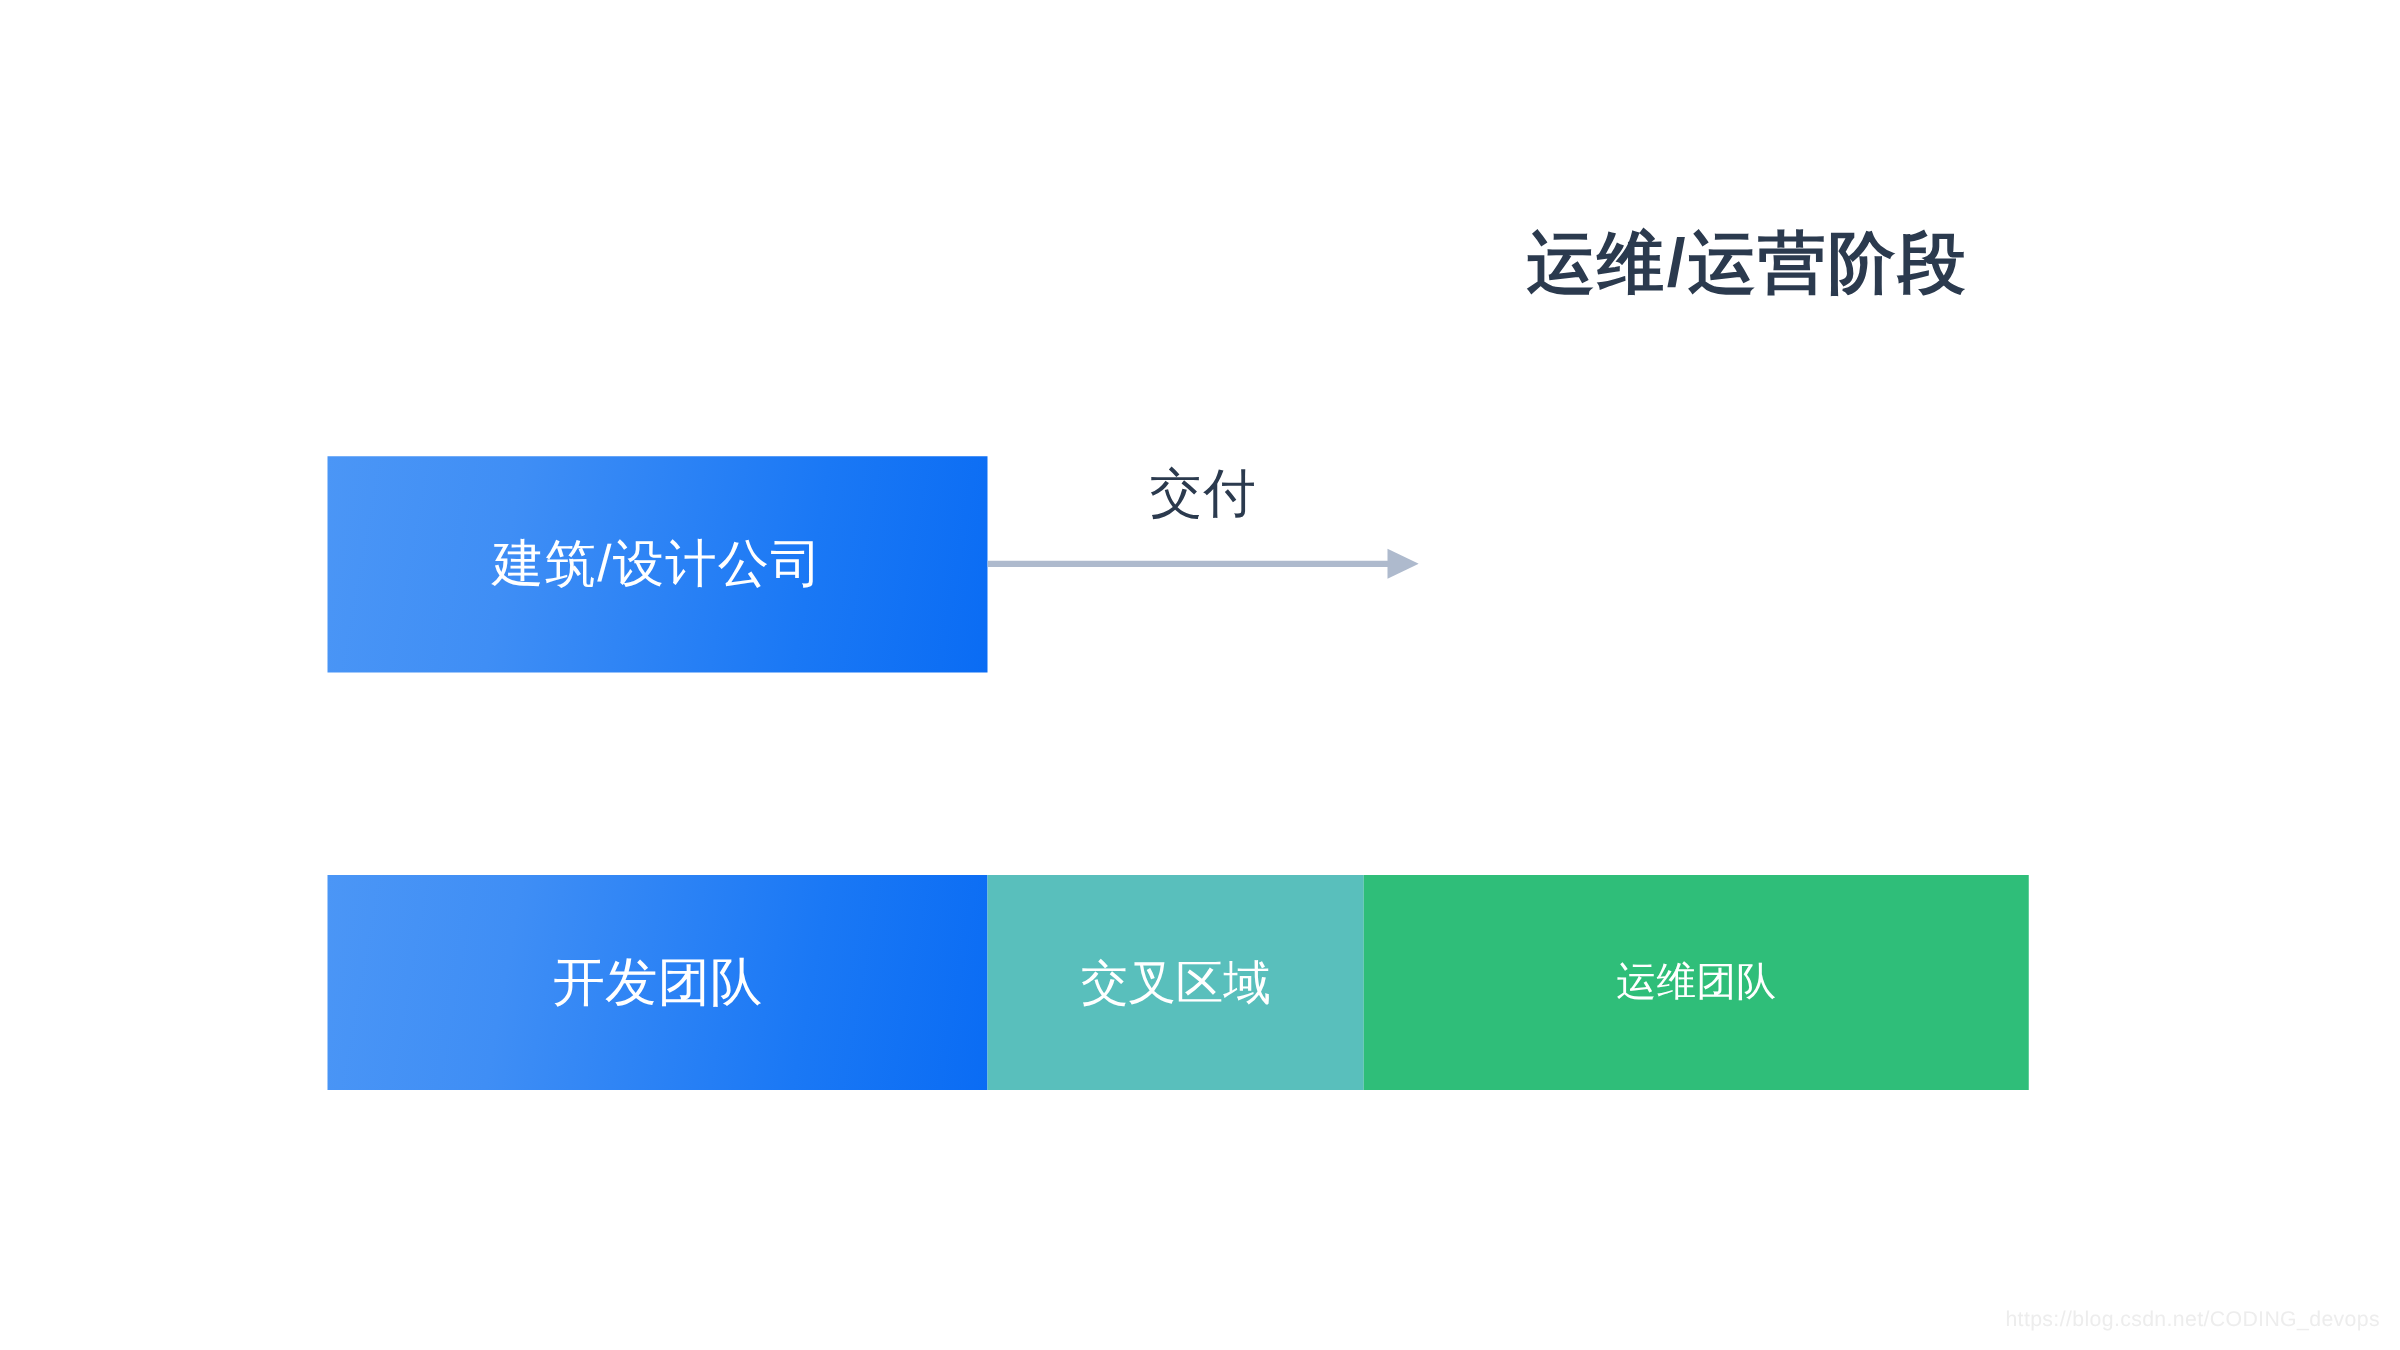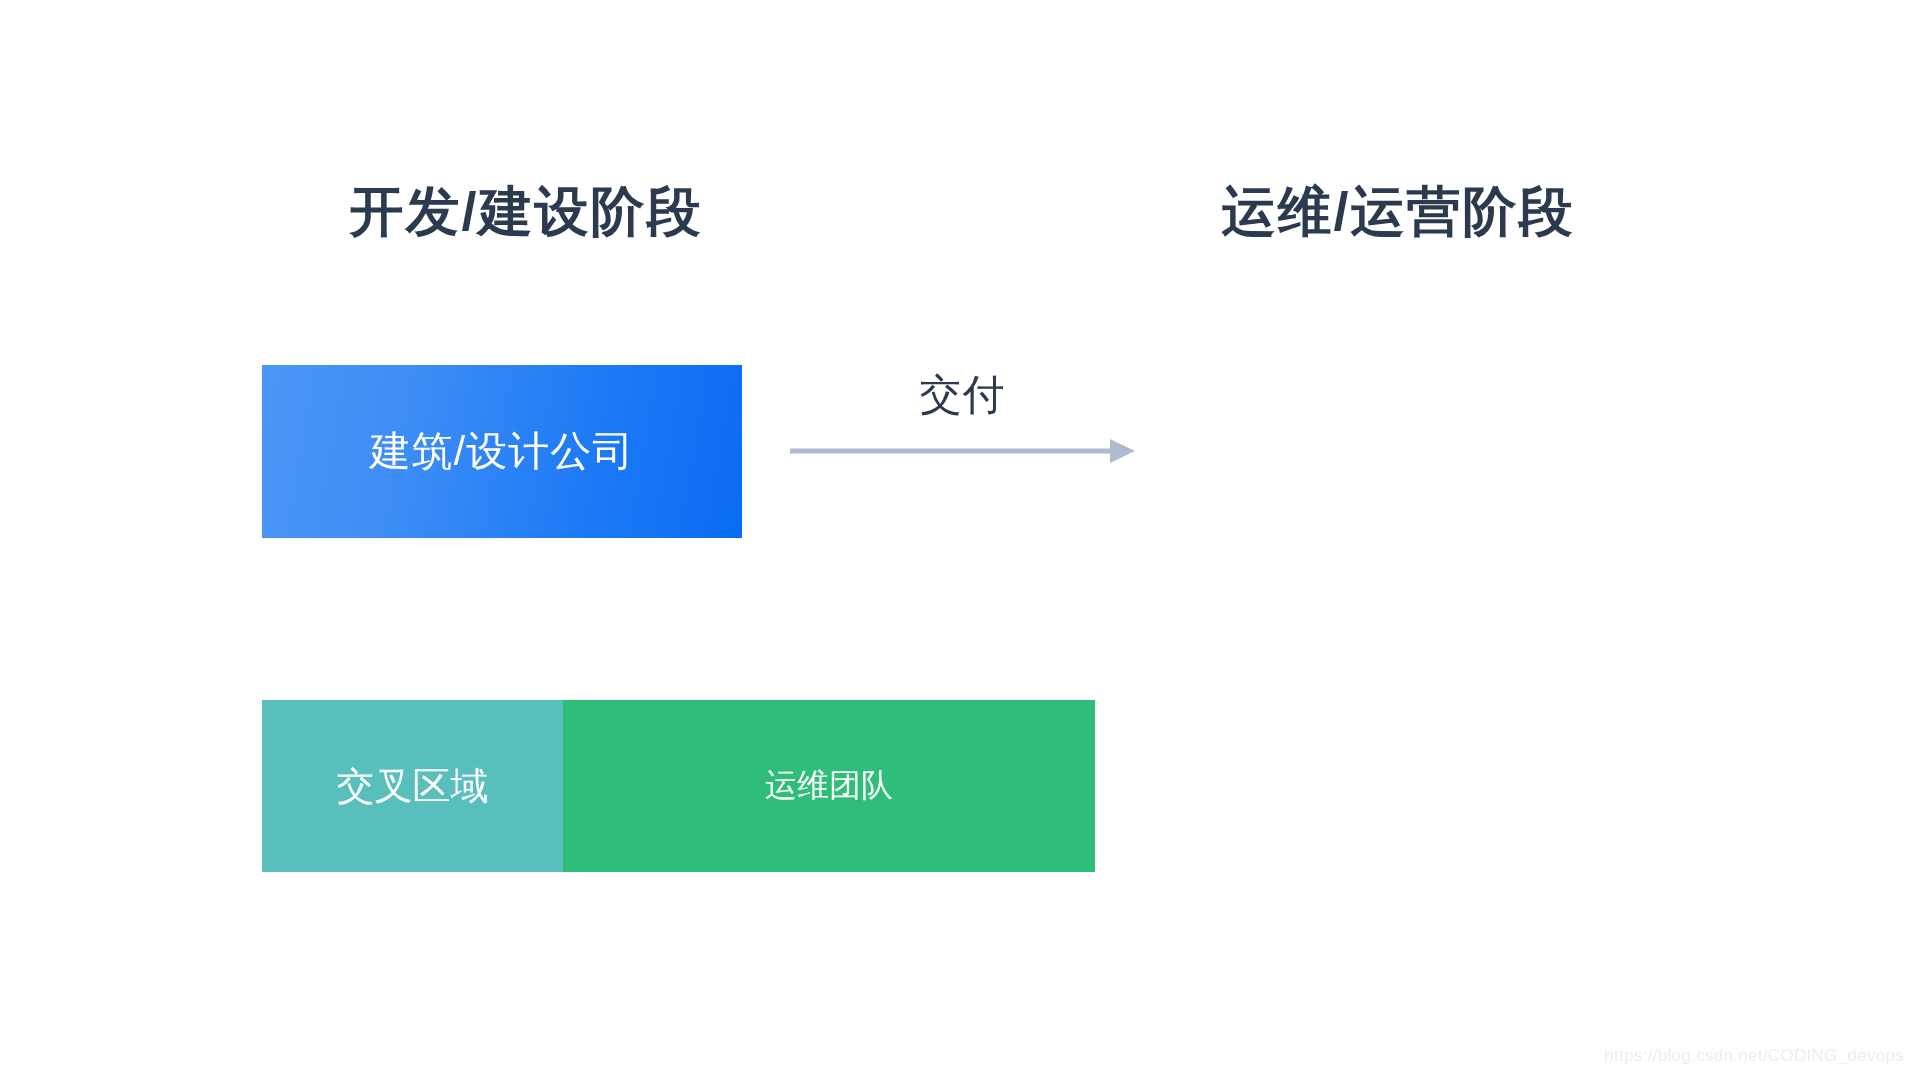--- a/index.html
+++ b/index.html
@@ -49,21 +49,21 @@
     justify-content: center;
     color: #ffffff;
     font-size: 41px;
     font-weight: 400;
     letter-spacing: 1px;
     white-space: nowrap;
   }
 
   #box-design {
     left: 262px;
-    width: 480px;
+    width: 528px;
     background: linear-gradient(100deg, #4b96f6 0%, #3f8ef5 28%, #1a78f5 72%, #0a6cf4 100%);
   }
 
   #box-property {
     left: 1133px;
     width: 530px;
     background: #2fbe79;
   }
 
   
@@ -133,37 +133,39 @@
     color: #ededed;
     letter-spacing: 0.3px;
     white-space: nowrap;
   }
 </style>
 </head>
 <body>
 
 <div id="canvas">
 
-  <div class="phase-heading" id="heading-dev">开发/建设阶段</div>
 
   <div class="phase-heading" id="heading-ops">运维/运营阶段</div>
 
   <div class="role-box" id="box-design">
     <span>建筑/设计公司</span>
   </div>
 
 
   <div id="delivery-label">交付</div>
 
   <svg id="delivery-arrow" viewBox="0 0 345 30">
     <line x1="0" y1="15" x2="322" y2="15" stroke="#aebacd" stroke-width="5"></line>
     <polygon points="320,3 345,15 320,27" fill="#aebacd"></polygon>
   </svg>
 
   <div id="team-bar">
+    <div class="team-seg" id="seg-dev">
+      <span>开发团队</span>
+    </div>
     <div class="team-seg" id="seg-cross">
       <span>交叉区域</span>
     </div>
     <div class="team-seg" id="seg-ops">
       <span>运维团队</span>
     </div>
   </div>
 
   <div id="watermark">https://blog.csdn.net/CODING_devops</div>
 

